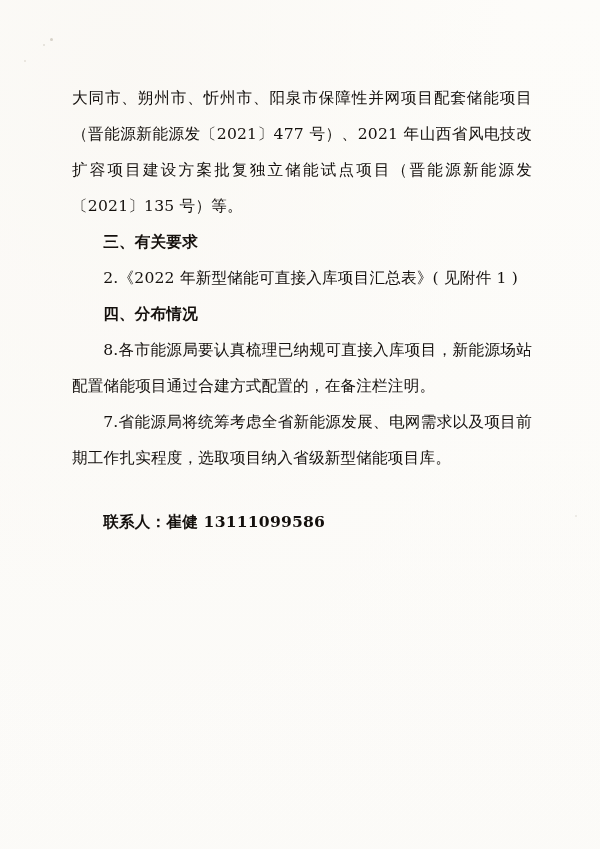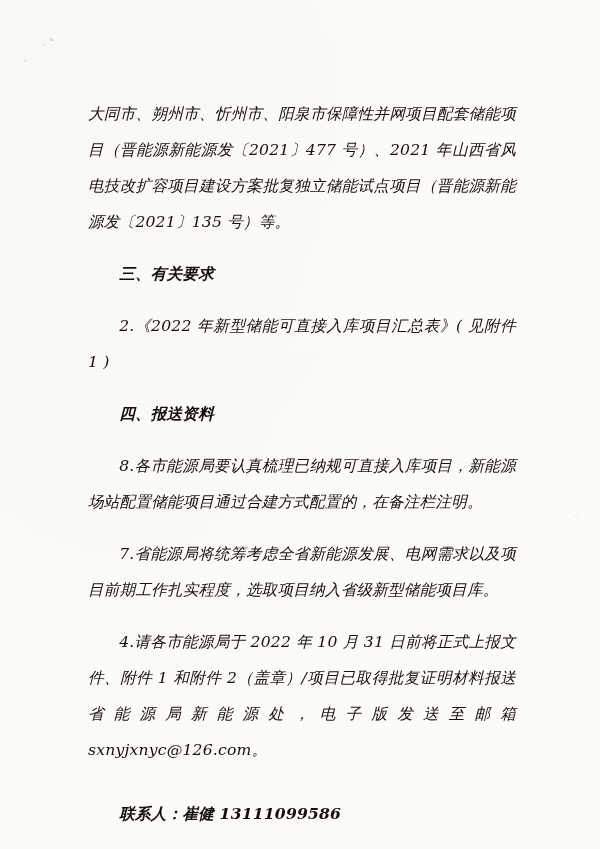--- a/index.html
+++ b/index.html
@@ -41,24 +41,23 @@
     position: absolute;
     left: 72px;
     top: 80px;
     width: 460px;
     font-size: 15.6px;
     line-height: 36px;
     color: #14100d;
     letter-spacing: 0.2px;
   }
   p {
-    margin: 16px;
+    margin: 0;
     text-align: justify;
     text-justify: inter-ideograph;
-    font-style: italic;
   }
   .indent {
     text-indent: 2em;
   }
   .heading {
     text-indent: 2em;
     font-weight: bold;
   }
   .contact {
     text-indent: 2em;
@@ -74,20 +73,19 @@
 
   <div class="speck" style="left:50px; top:38px; width:3px; height:3px;"></div>
   <div class="speck" style="left:43px; top:44px; width:2px; height:2px; opacity:0.4;"></div>
   <div class="speck" style="left:24px; top:60px; width:2px; height:2px; opacity:0.35;"></div>
   <div class="speck" style="left:575px; top:515px; width:2px; height:2px; opacity:0.3;"></div>
 
   <div class="body-text">
     <p class="">大同市、朔州市、忻州市、阳泉市保障性并网项目配套储能项目（晋能源新能源发〔2021〕477 号）、2021 年山西省风电技改扩容项目建设方案批复独立储能试点项目（晋能源新能源发〔2021〕135 号）等。</p>
     <p class="heading">三、有关要求</p>
     <p class="indent">2.《2022 年新型储能可直接入库项目汇总表》( 见附件 1 )</p>
-    <p class="heading">四、报送资料</p>
+    <p class="heading">四、分布情况</p>
     <p class="indent">8.各市能源局要认真梳理已纳规可直接入库项目，新能源场站配置储能项目通过合建方式配置的，在备注栏注明。</p>
     <p class="indent">7.省能源局将统筹考虑全省新能源发展、电网需求以及项目前期工作扎实程度，选取项目纳入省级新型储能项目库。</p>
-    <p class="indent">4.请各市能源局于 2022 年 10 月 31 日前将正式上报文件、附件 1 和附件 2（盖章）/项目已取得批复证明材料报送省能源局新能源处，电子版发送至邮箱 sxnyjxnyc@126.com。</p>
     <p class="contact">联系人：崔健  13111099586</p>
 
   </div>
 </div>
 
 </body></html>

